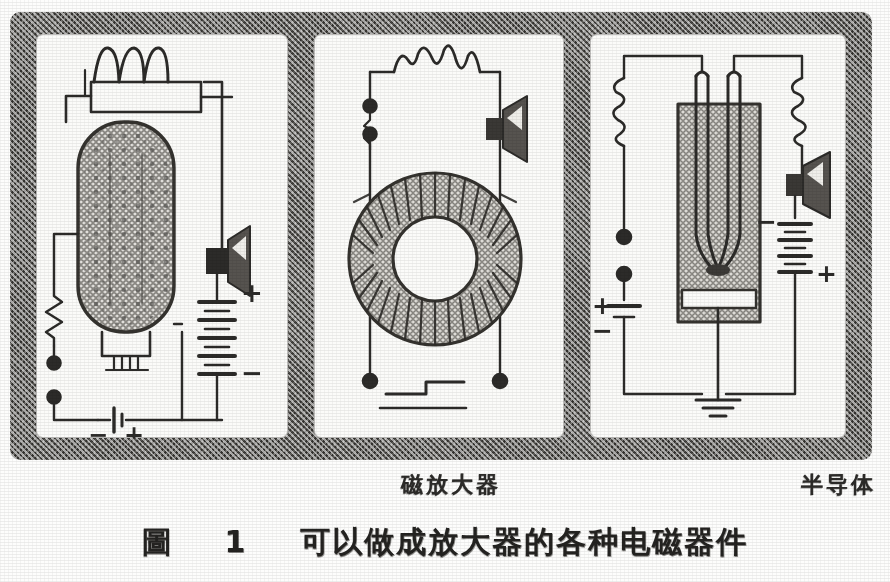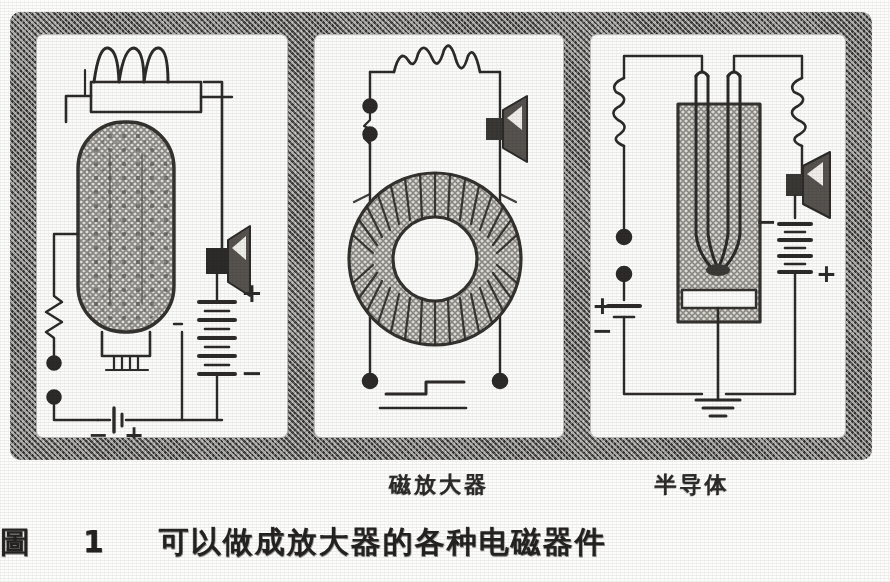--- a/index.html
+++ b/index.html
@@ -64,30 +64,30 @@
     text-align: center;
     font-family: "DejaVu Sans", "Liberation Sans", sans-serif;
     font-size: 22px;
     font-weight: 700;
     color: #2c2b29;
     letter-spacing: 3px;
     text-shadow: 0.6px 0.4px 0 rgba(60,58,55,.55), -0.4px 0.5px 0 rgba(90,88,85,.35);
     white-space: nowrap;
   }
   #label-tube { left: 36px;  width: 252px; }
-  #label-mag  { left: 314px; width: 250px; }
-  #label-semi { left: 564px; width: 256px; }
+  #label-mag  { left: 326px; width: 250px; }
+  #label-semi { left: 620px; width: 256px; text-align: right; }
 
   
   #caption {
     position: absolute;
     left: 0;
     top: 522px;
     width: 890px;
-    text-align: left;
+    text-align: center;
     font-family: "DejaVu Sans", "Liberation Sans", sans-serif;
     font-size: 30px;
     font-weight: 700;
     color: #242321;
     letter-spacing: 2px;
     text-shadow: 0.7px 0.5px 0 rgba(55,53,50,.5), -0.5px 0.6px 0 rgba(85,83,80,.3);
     white-space: nowrap;
   }
   #caption .cap-num { letter-spacing: 4px; }
   #caption .cap-gap { display: inline-block; width: 26px; }

